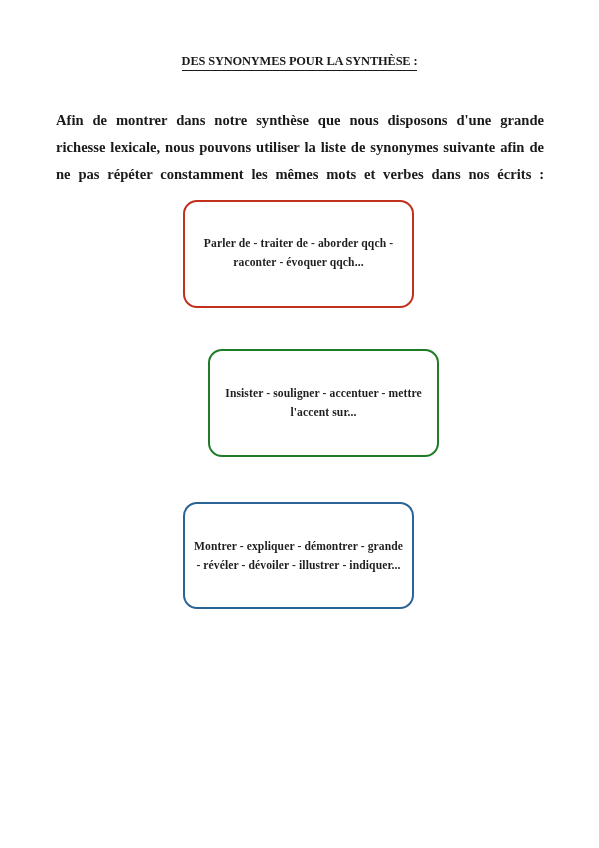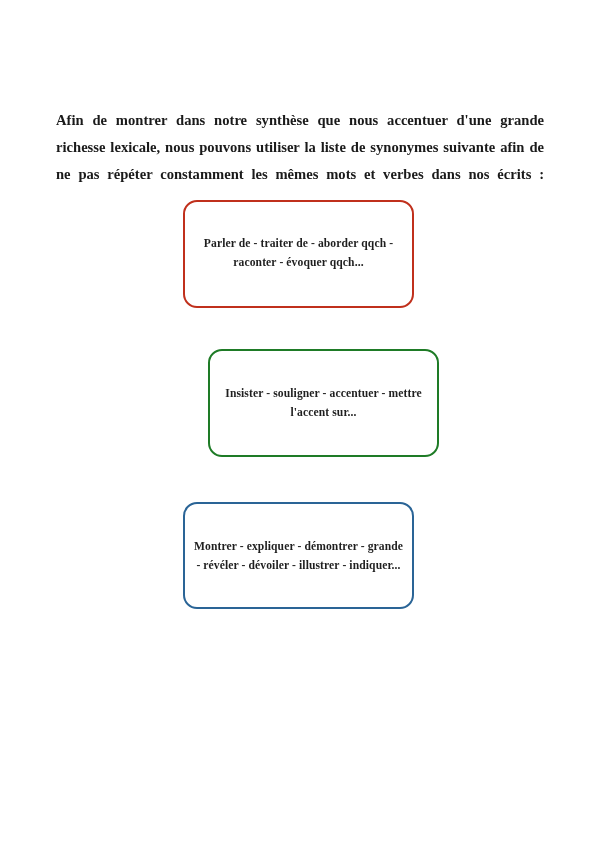--- a/index.html
+++ b/index.html
@@ -93,22 +93,25 @@
 
   #box-parler   .syn-text { margin-top: -2px; }
   #box-insister .syn-text { margin-top: 0px; }
   #box-montrer  .syn-text { margin-top: 0px; }
 </style>
 </head>
 <body style="background: rgb(255, 255, 255);">
 
 <div id="page">
 
+  <div class="doc-title">
+    <span class="ttl-inner">DES SYNONYMES POUR LA SYNTHÈSE :</span>
+  </div>
 
-  <p class="intro">Afin de montrer dans notre synthèse que nous accentuer d'une grande richesse lexicale, nous pouvons utiliser la liste de synonymes suivante afin de ne pas répéter constamment les mêmes mots et verbes dans nos écrits :</p>
+  <p class="intro">Afin de montrer dans notre synthèse que nous disposons d'une grande richesse lexicale, nous pouvons utiliser la liste de synonymes suivante afin de ne pas répéter constamment les mêmes mots et verbes dans nos écrits :</p>
 
   <div class="syn-box" id="box-parler" style="border-color: rgb(192, 48, 28);">
     <div class="syn-text">Parler de - traiter de - aborder qqch - raconter - évoquer qqch...</div>
   </div>
 
   <div class="syn-box" id="box-insister" style="border-color: rgb(30, 123, 38);">
     <div class="syn-text">Insister - souligner - accentuer - mettre l'accent sur...</div>
   </div>
 
   <div class="syn-box" id="box-montrer" style="border-color: rgb(42, 100, 150);">

